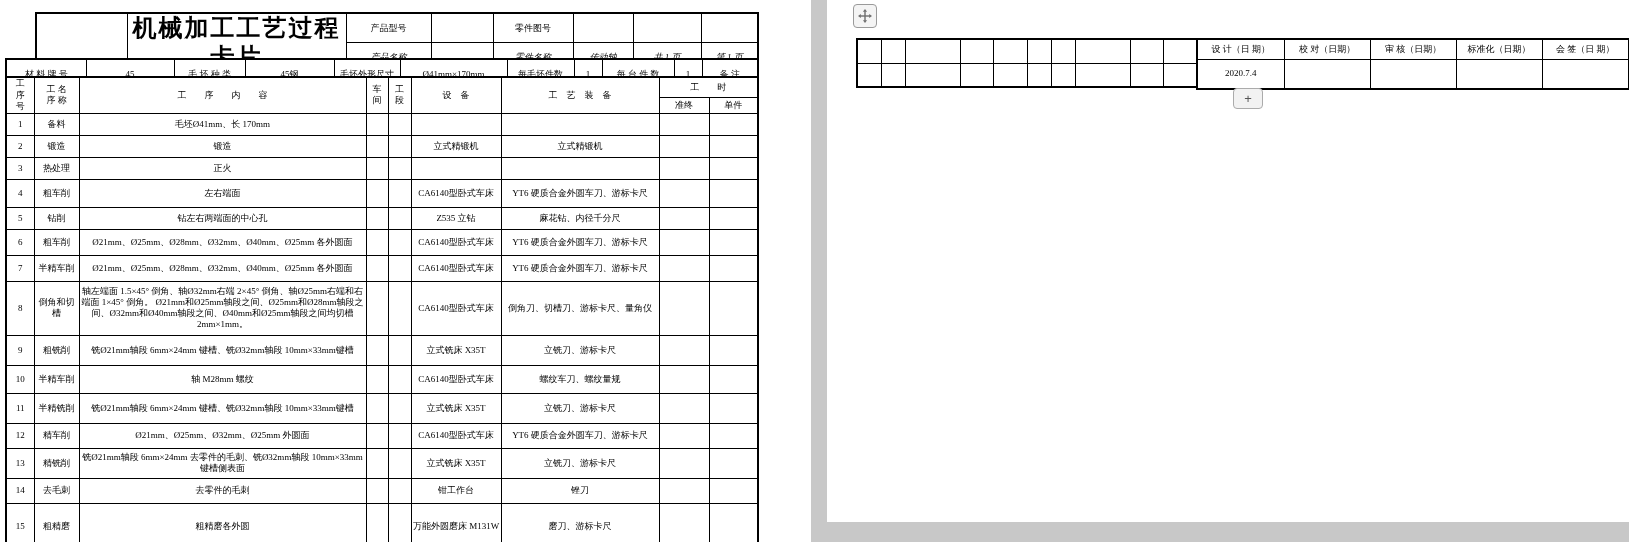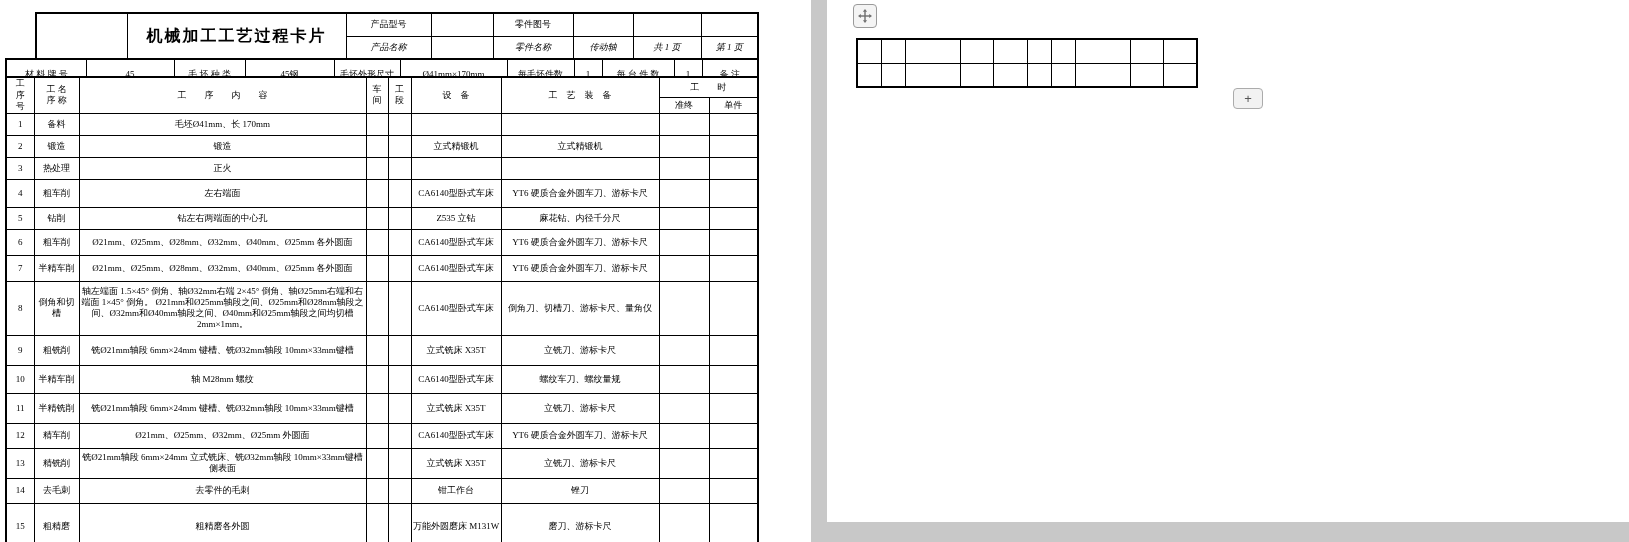--- a/index.html
+++ b/index.html
@@ -7,21 +7,21 @@
   .canvas {
     position: relative; width: 1629px; height: 542px;
     background: #ffffff; overflow: hidden;
     font-family: "Liberation Serif", "DejaVu Serif", serif;
     color: #000; font-size: 9px;
   }
   .gutter { position:absolute; background:#c8c8c8; }
   table { border-collapse: collapse; table-layout: fixed; position: absolute; background:#fff; }
   table.doc { border: 2px solid #000; }
   td { border: 1px solid #000; padding: 0 1px; text-align: center; vertical-align: middle; overflow: hidden; line-height: 1.2; }
-  .title-cell { font-size: 16px; font-weight: bold; letter-spacing: 2px; }
+  .title-cell { font-size: 24px; font-weight: bold; letter-spacing: 2px; }
   .vt { width: 12px; margin: 0 auto; word-break: break-all; line-height: 1.25; }
   .nm { max-width: 38px; margin: 0 auto; word-break: break-all; }
   .hdl {
     position: absolute; left: 853px; top: 4px; width: 24px; height: 24px;
     border: 1px solid #9a9a9a; border-radius: 4px; background: #f4f4f4;
     display: flex; align-items: center; justify-content: center;
   }
   .plusbtn {
     position: absolute; left: 1233px; top: 88px; width: 30px; height: 21px;
     border: 1px solid #ababab; border-radius: 4px; background: #f2f2f2;
@@ -289,21 +289,21 @@
       <td>CA6140型卧式车床</td>
       <td>YT6 硬质合金外圆车刀、游标卡尺</td>
       <td></td>
           <td></td>
     </tr>
     <tr style="height:30px;">
       <td>13</td>
       <td>
             <div class="nm">精铣削</div>
           </td>
-      <td>铣Ø21mm轴段 6mm×24mm 立式铣床、铣Ø32mm轴段 10mm×33mm键槽侧表面</td>
+      <td>铣Ø21mm轴段 6mm×24mm 去零件的毛刺、铣Ø32mm轴段 10mm×33mm键槽侧表面</td>
       <td></td>
           <td></td>
       <td>立式铣床 X35T</td>
       <td>立铣刀、游标卡尺</td>
       <td></td>
           <td></td>
     </tr>
     <tr style="height:25px;margin-top:21px;">
       <td>14</td>
       <td>
@@ -384,16 +384,41 @@
           <td></td>
       <td></td>
           <td></td>
           <td></td>
           <td></td>
           <td></td>
     </tr>
   </tbody>
     </table>
 
+  <table class="doc" style="left:1196px; top:38px; width:432px; height:50px;">
+    <colgroup>
+        <col style="width:87px">
+        <col style="width:86px">
+        <col style="width:86px">
+        <col style="width:86px">
+        <col style="width:87px">
+      </colgroup>
+    <tbody>
+        <tr style="height:20px;">
+      <td>设 计（日 期）</td>
+      <td>校 对（日期）</td>
+      <td>审 核（日期）</td>
+      <td>标准化（日期）</td>
+      <td>会 签（日 期）</td>
+    </tr>
+    <tr style="height:30px;">
+      <td>2020.7.4</td>
+      <td></td>
+      <td></td>
+      <td></td>
+      <td></td>
+    </tr>
+  </tbody>
+    </table>
 
   <div class="plusbtn">+</div>
 
 </div>
 
 </body></html>

